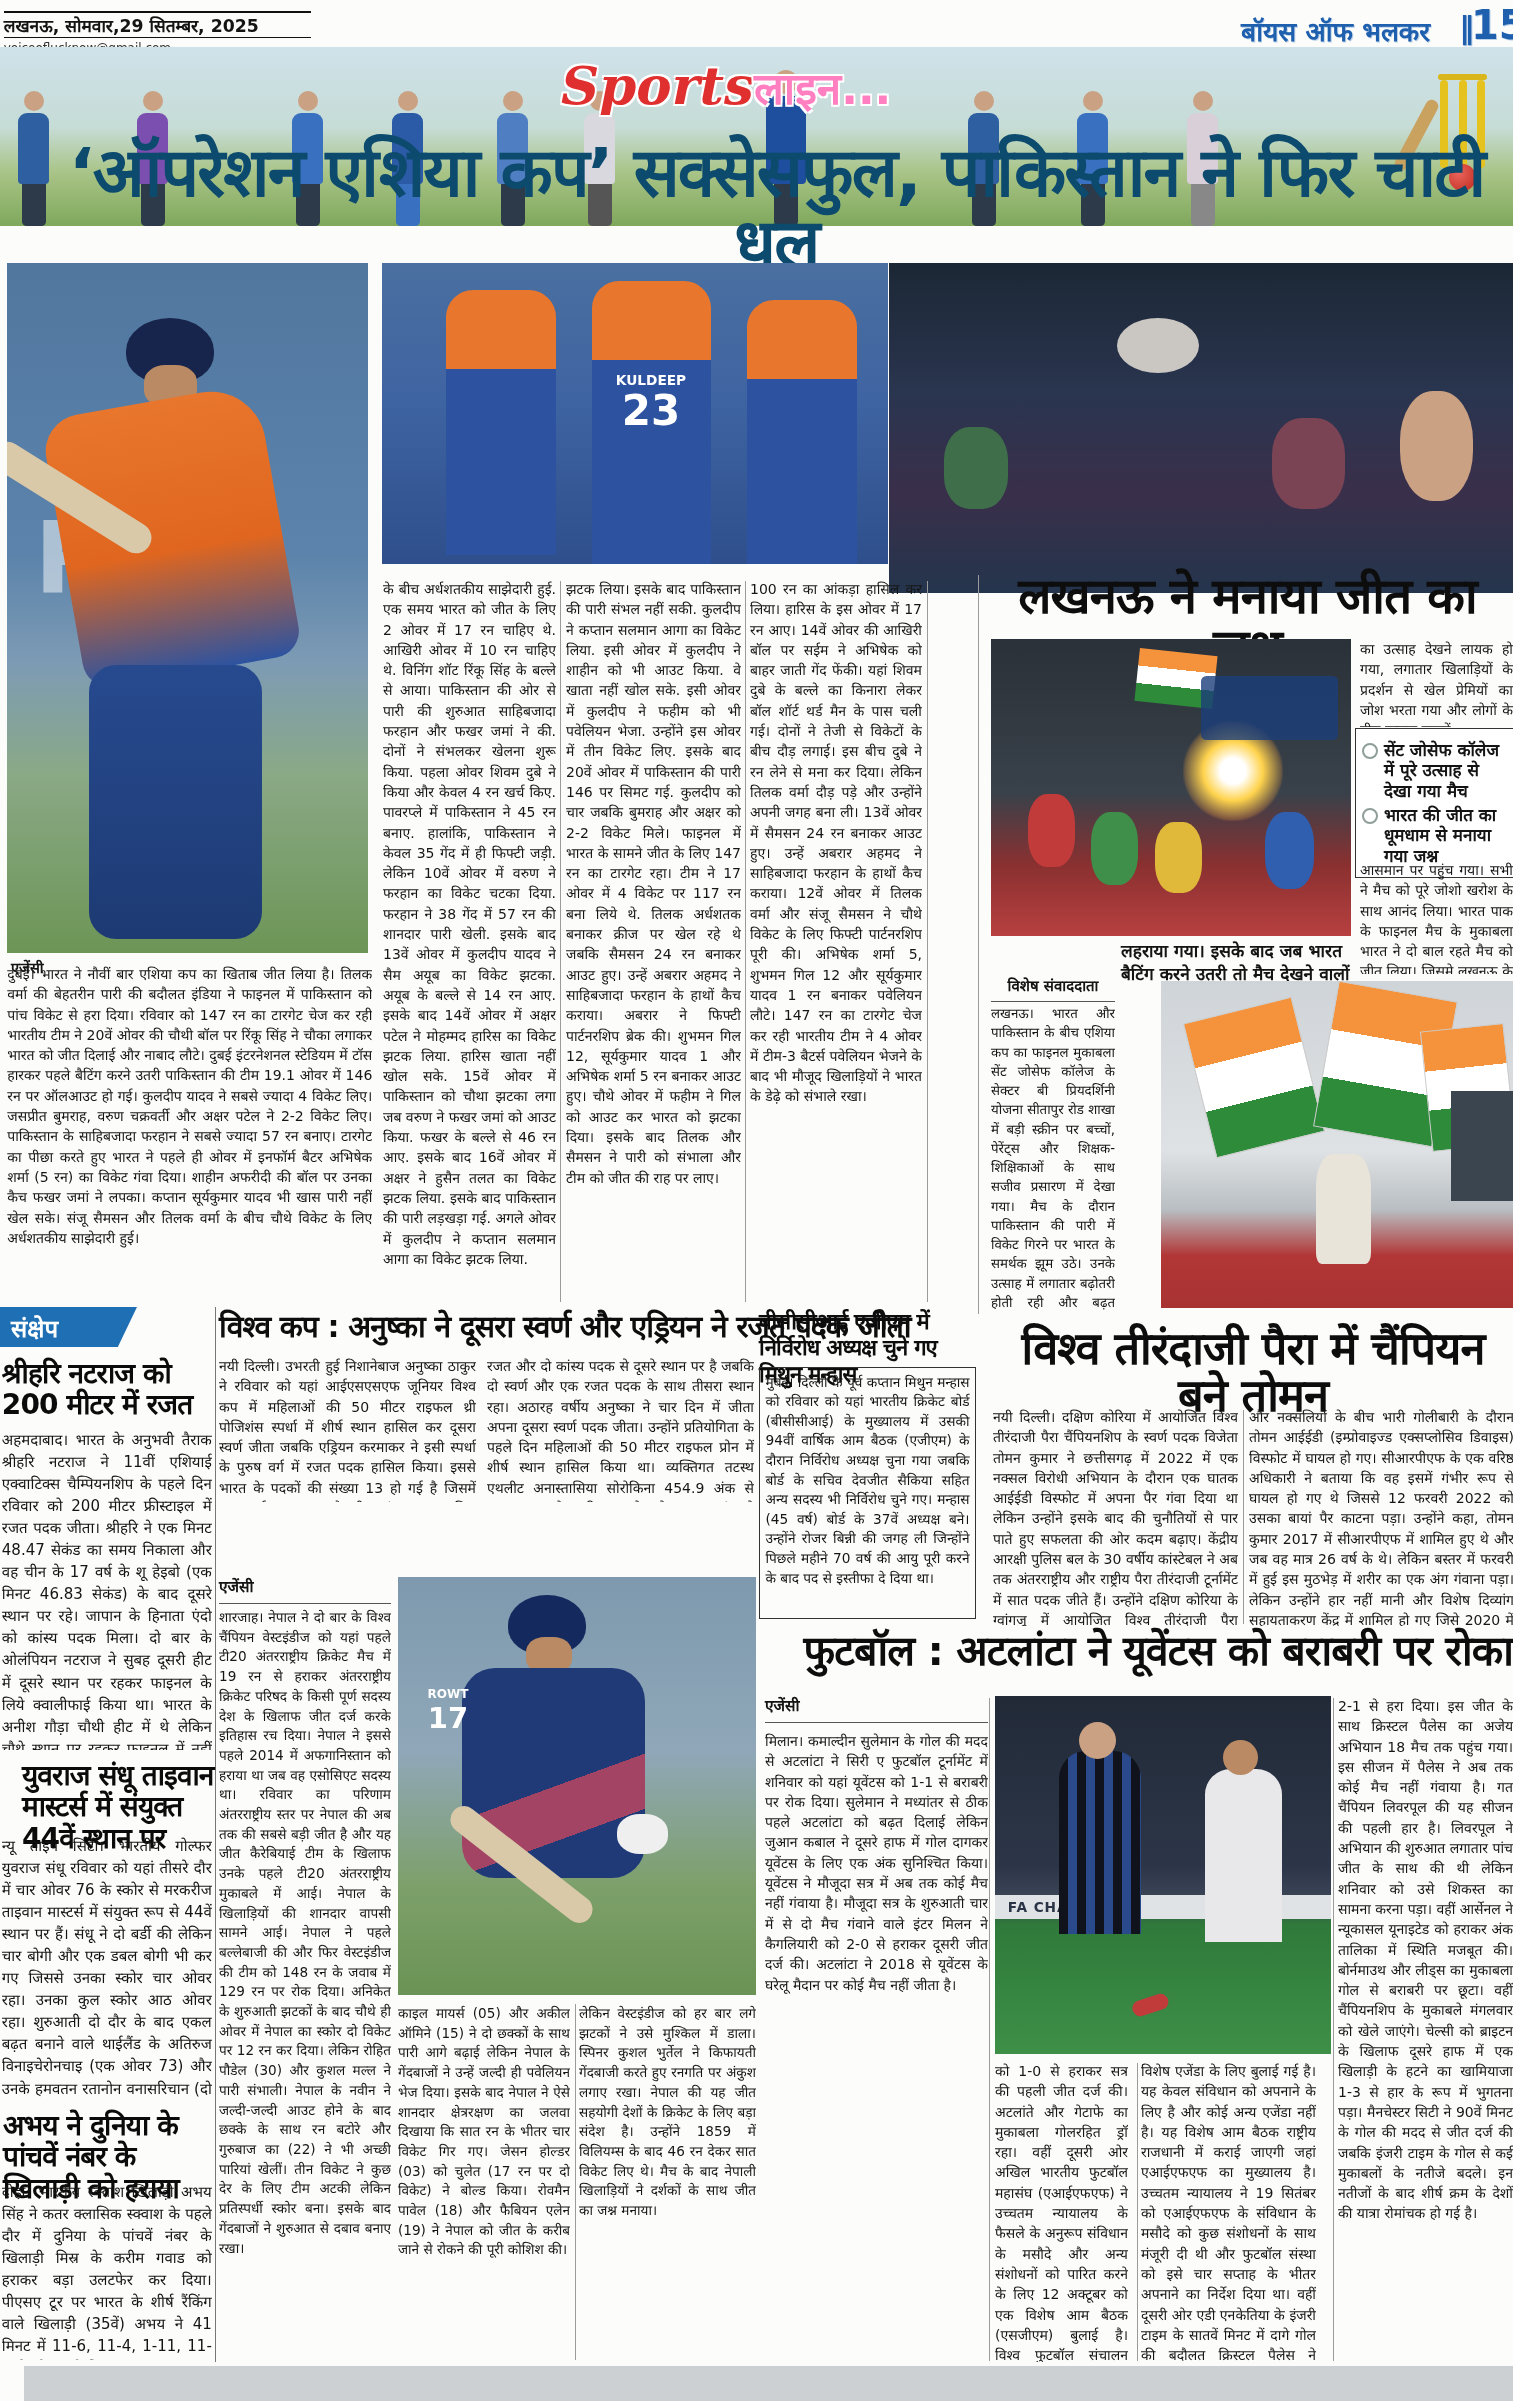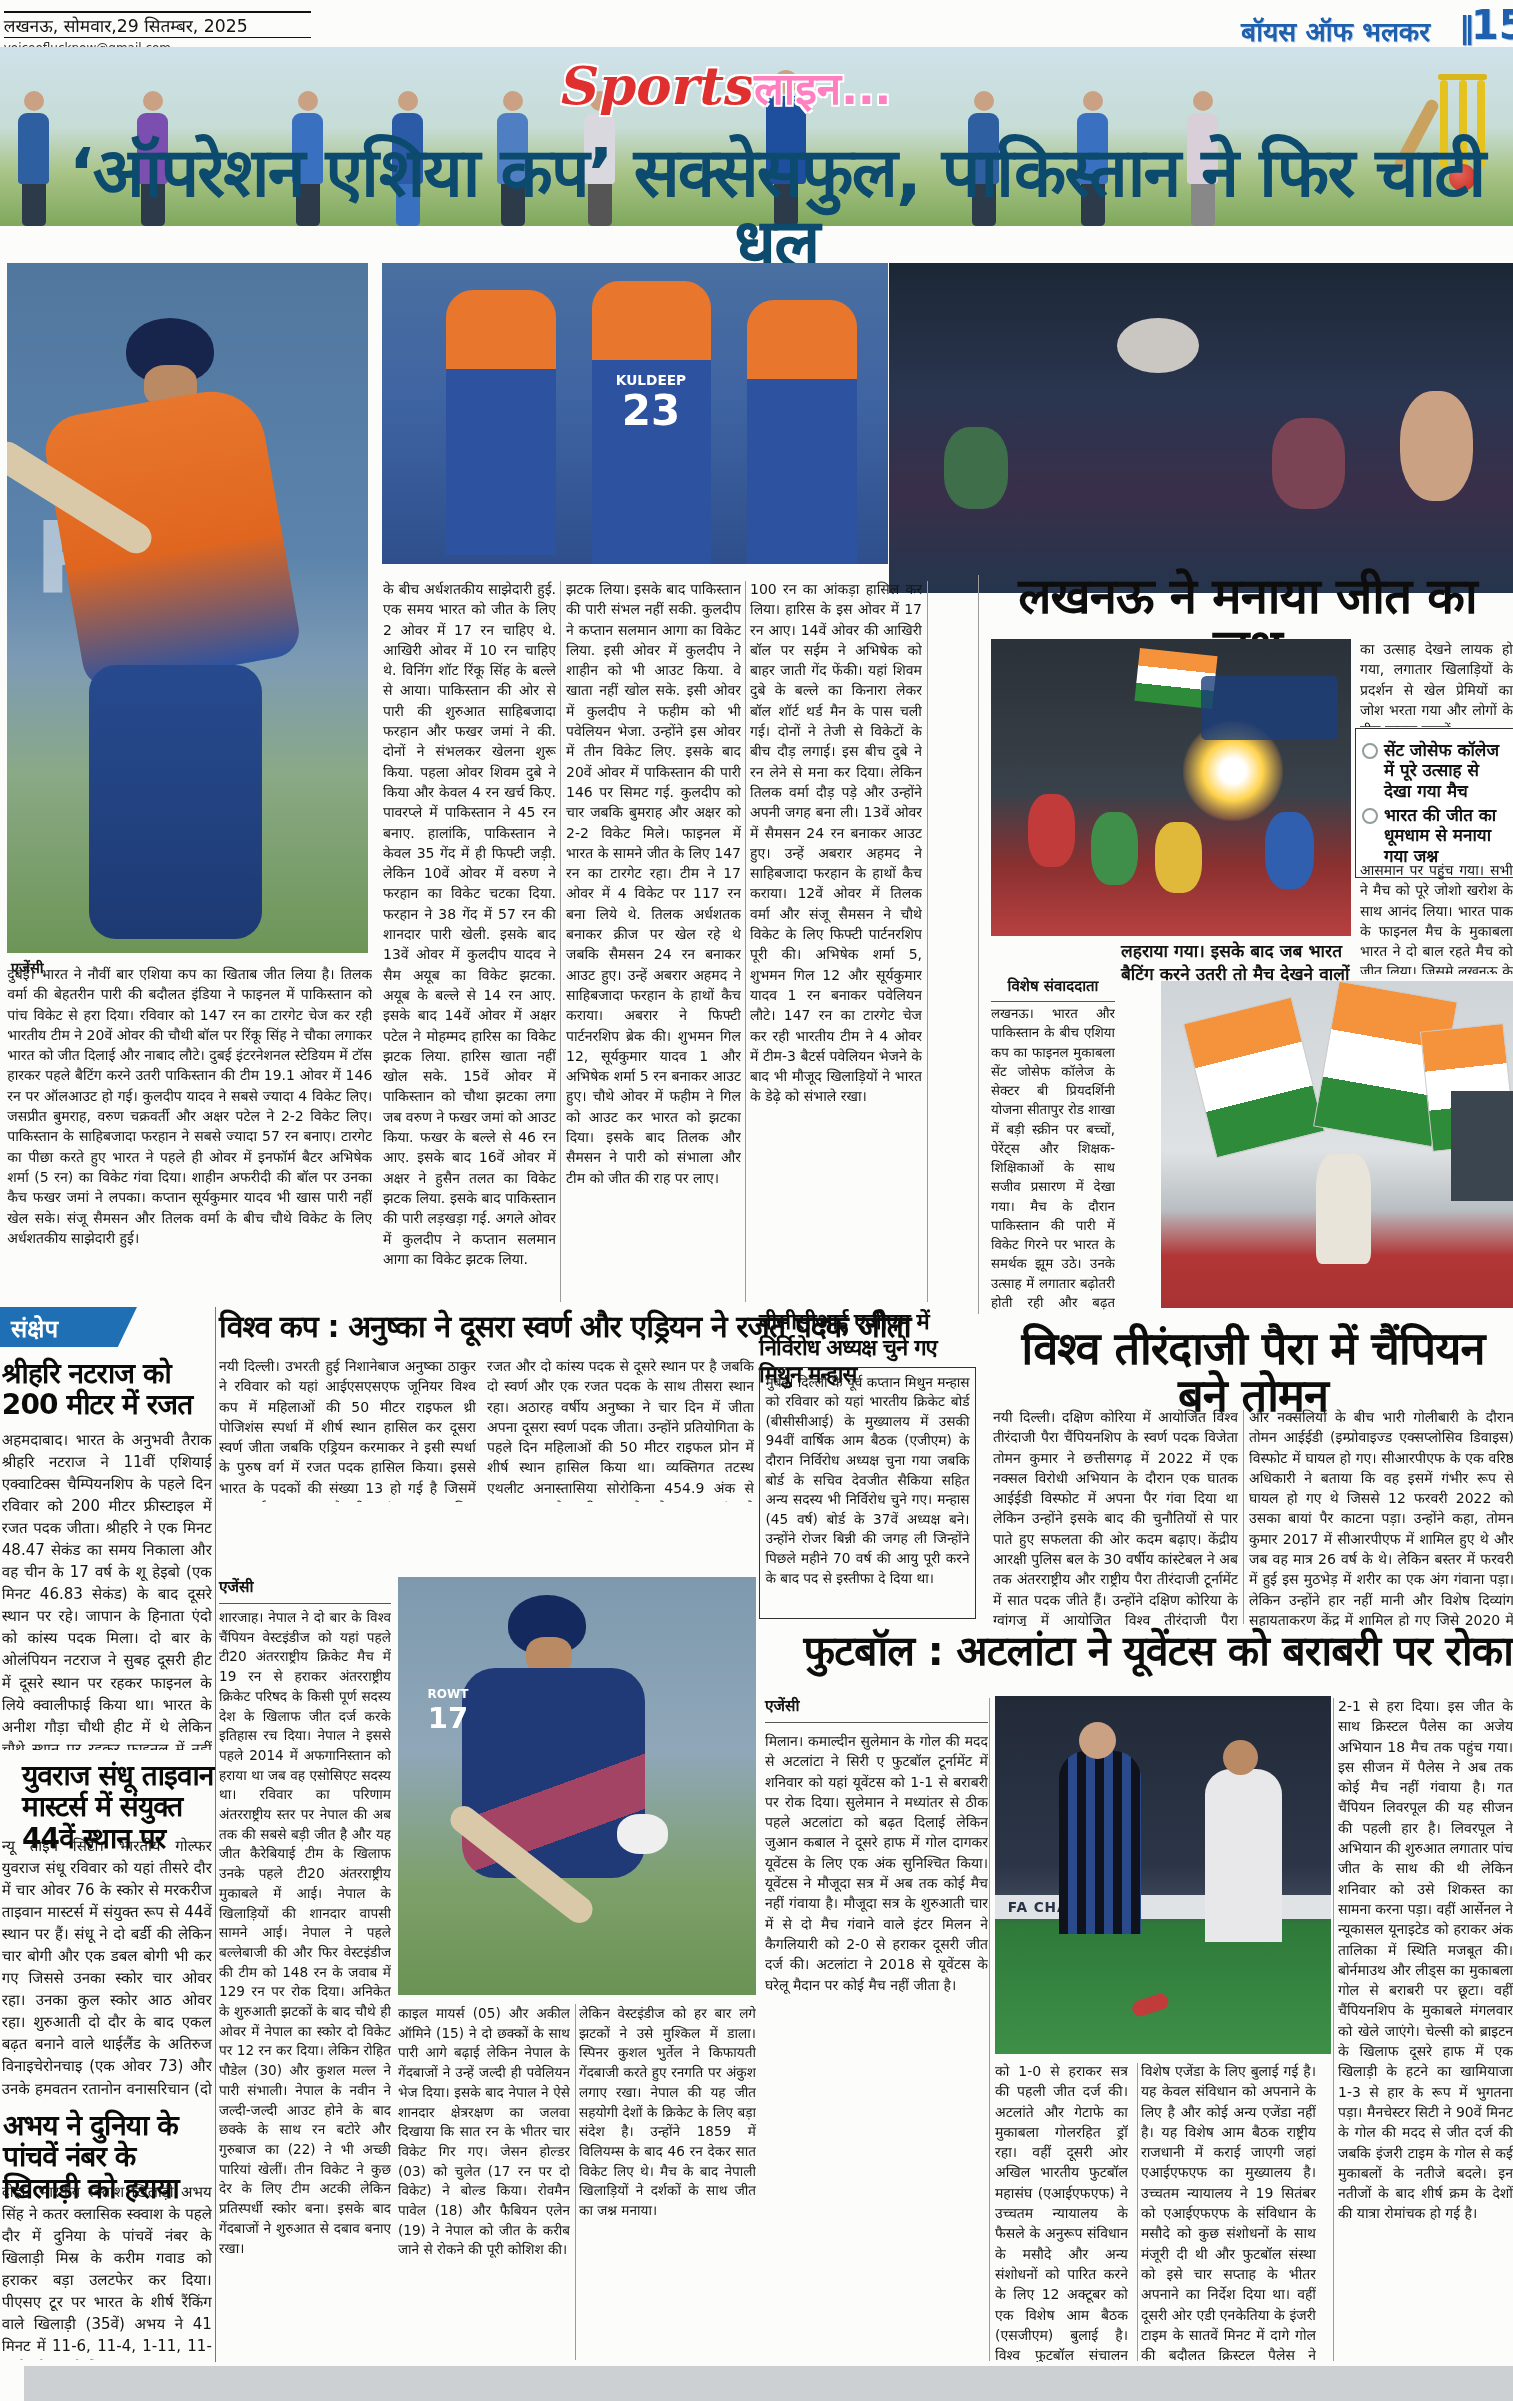--- a/index.html
+++ b/index.html
@@ -27,21 +27,21 @@
   .fig .fl{width:24px;height:42px;margin:0 auto;background:#2d3a4a;border-radius:0 0 4.6px 4.6px;}
   .flag-tric{background:linear-gradient(180deg,#f5933d 0 33%,#ffffff 33% 66%,#2e8b3a 66% 100%);}
   .gray-band{background:#cdd0d3;}
 </style>
 </head>
 <body>
 
 <div class="page">
 
   <div class="abs rule" style="left:3.7px;top:11px;width:307px;height:1.8px;"></div>
-  <div class="abs" style="left:3.7px;top:13.7px;width:329px;font-size:17.3px;font-weight:normal;">लखनऊ, सोमवार,29 सितम्बर, 2025</div>
+  <div class="abs" style="left:3.7px;top:13.7px;width:329px;font-size:17.3px;font-weight:bold;">लखनऊ, सोमवार,29 सितम्बर, 2025</div>
   <div class="abs rule" style="left:3.7px;top:37px;width:307px;height:0.9px;"></div>
   <div class="abs" style="left:3.7px;top:41px;width:329px;font-size:12px;color:#333;">voiceoflucknow@gmail.com</div>
 
   <div class="abs masthead" style="left:1241px;top:12.8px;font-size:26.5px;">बॉयस ऑफ भलकर</div>
   <div class="abs masthead" style="left:1459px;top:9px;font-size:31px;">‖</div>
   <div class="abs masthead" style="left:1471px;top:1.8px;font-size:40px;">15</div>
 
   <div class="abs" style="left:1349px;top:51px;width:27px;height:24px;background:#d9a62e;border-radius:50% 0 50% 0;transform:rotate(-20deg);"></div>
   <div class="abs" style="left:1371px;top:55px;width:24px;height:20px;background:#c8952a;border-radius:0 50% 0 50%;transform:rotate(18deg);"></div>
 

